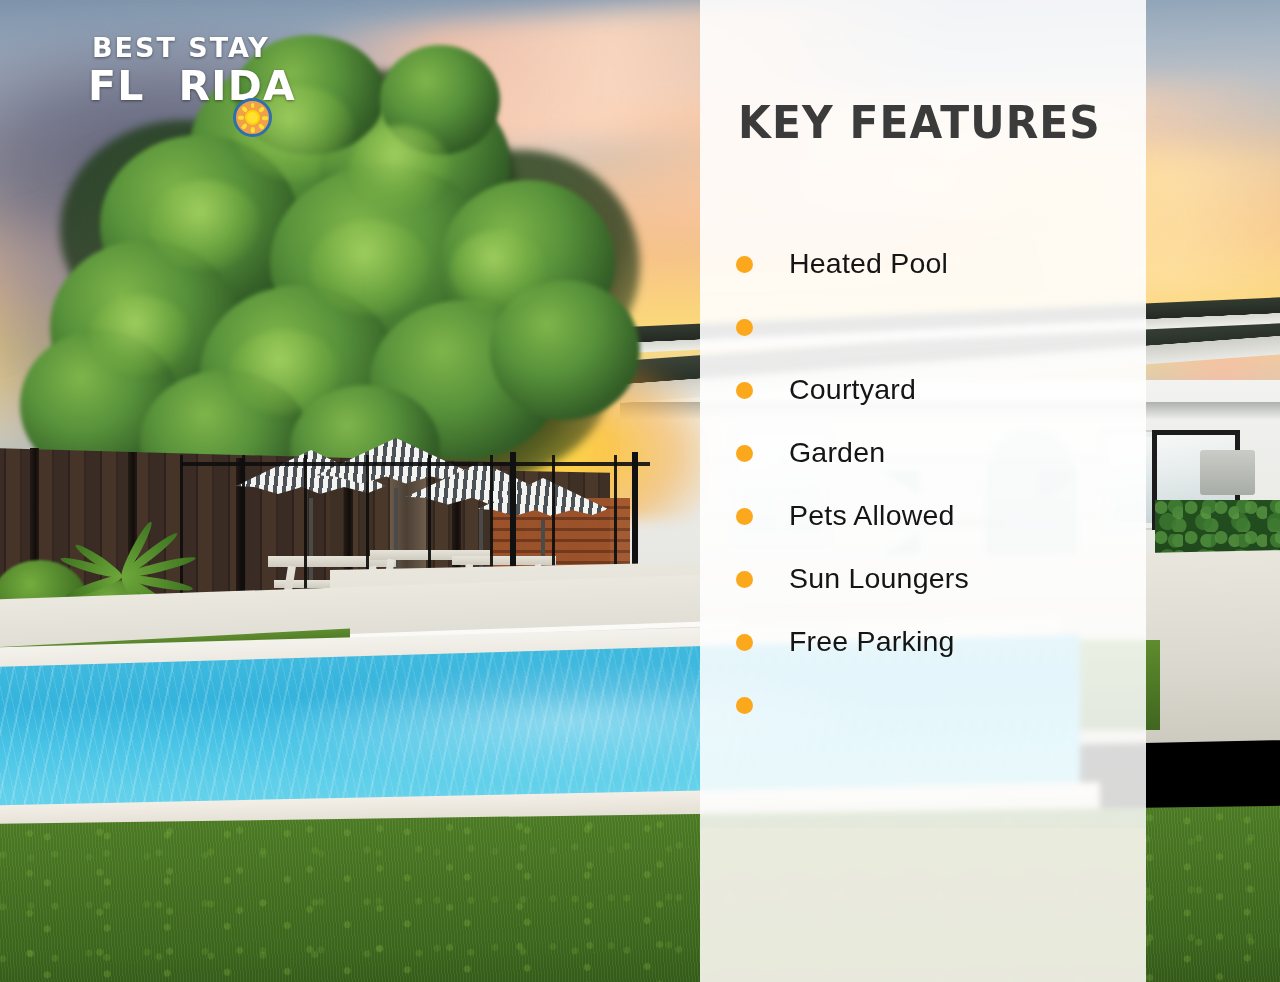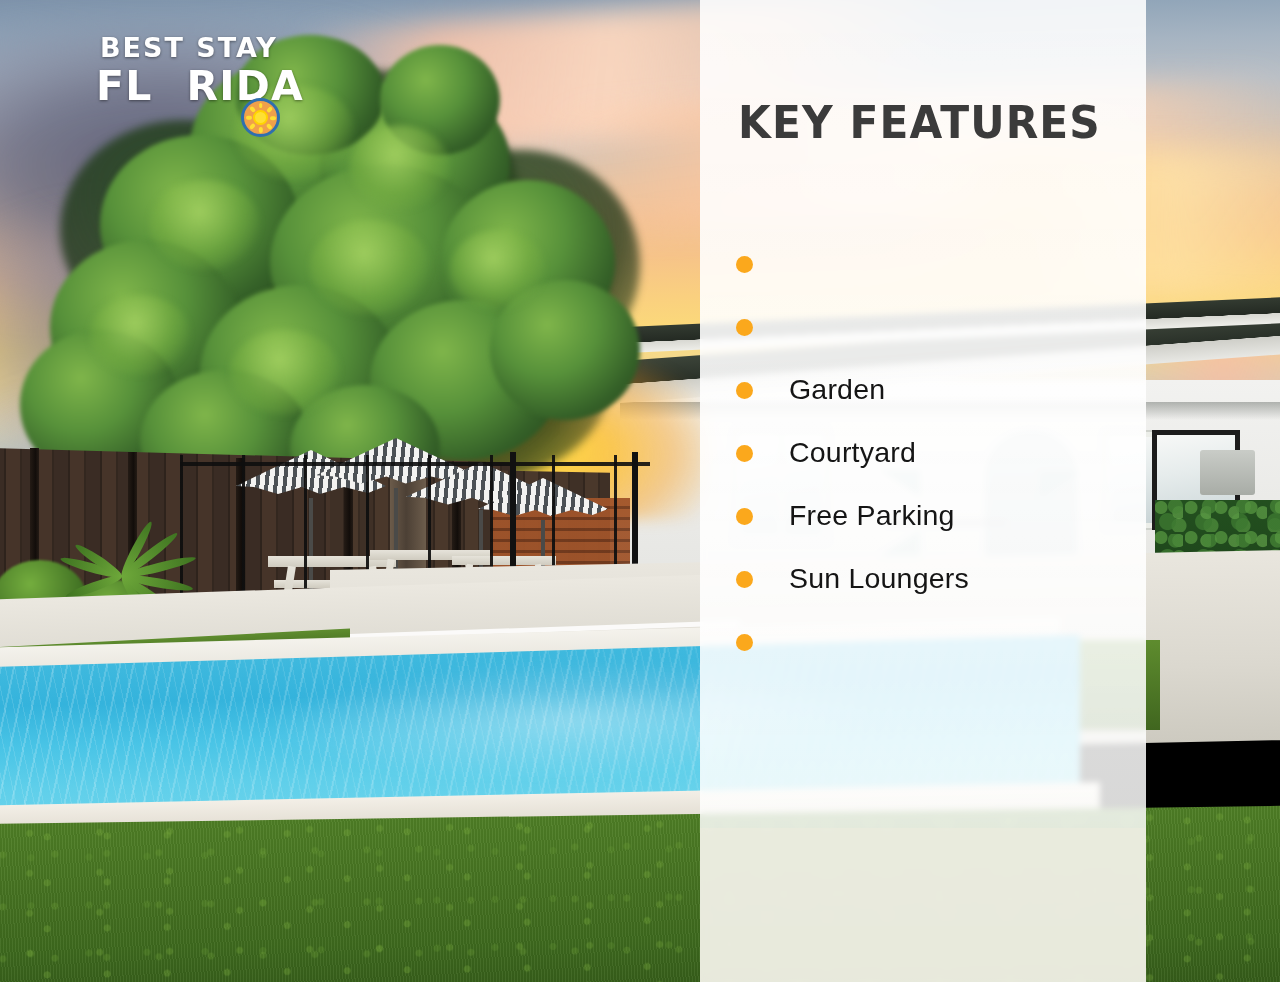--- a/index.html
+++ b/index.html
@@ -358,21 +358,21 @@
   .caption {
     position:absolute; left:24px; top:795px; width:398px;
     text-align:center;
     font-family:"DejaVu Sans", sans-serif;
     font-size:30px; font-weight:700; color:#0a0a0a;
     line-height:1.62;
     letter-spacing:-.2px;
   }
 
   
-  .logo { position:absolute; left:88px; top:32px; width:230px; height:78px;margin-left:8px; }
+  .logo { position:absolute; left:88px; top:32px; width:230px; height:78px; }
   .logo-top {
     position:absolute; left:4px; top:0;
     font-family:"DejaVu Sans", sans-serif;
     font-size:27px; font-weight:700; color:#fff;
     letter-spacing:2.0px;
     text-shadow:0 1px 3px rgba(0,0,0,.45);
     transform:scaleX(1.0); transform-origin:left center;
   }
   .logo-bot {
     position:absolute; left:0; top:30px;
@@ -568,45 +568,50 @@
   <div class="panel-bottom-tint"></div>
 
   <div class="panel-content">
 
     <div class="kf-title">KEY FEATURES</div>
 
     <div class="features">
 
       <div class="feature">
         <span class="bullet"></span>
-      </div>
-
-      <div class="feature">
-        <span class="bullet"></span>
+        <span class="feature-label">Heated Pool</span>
+      </div>
+
+      <div class="feature">
+        <span class="bullet"></span>
+      </div>
+
+      <div class="feature">
+        <span class="bullet"></span>
+        <span class="feature-label">Courtyard</span>
       </div>
 
       <div class="feature">
         <span class="bullet"></span>
         <span class="feature-label">Garden</span>
       </div>
 
       <div class="feature">
         <span class="bullet"></span>
-        <span class="feature-label">Courtyard</span>
-      </div>
-
+        <span class="feature-label">Pets Allowed</span>
+      </div>
+
+      <div class="feature">
+        <span class="bullet"></span>
+        <span class="feature-label">Sun Loungers</span>
+      </div>
 
       <div class="feature">
         <span class="bullet"></span>
         <span class="feature-label">Free Parking</span>
-      </div>
-
-      <div class="feature">
-        <span class="bullet"></span>
-        <span class="feature-label">Sun Loungers</span>
       </div>
 
       <div class="feature">
         <span class="bullet"></span>
       </div>
 
     </div>
 
   </div>
 

